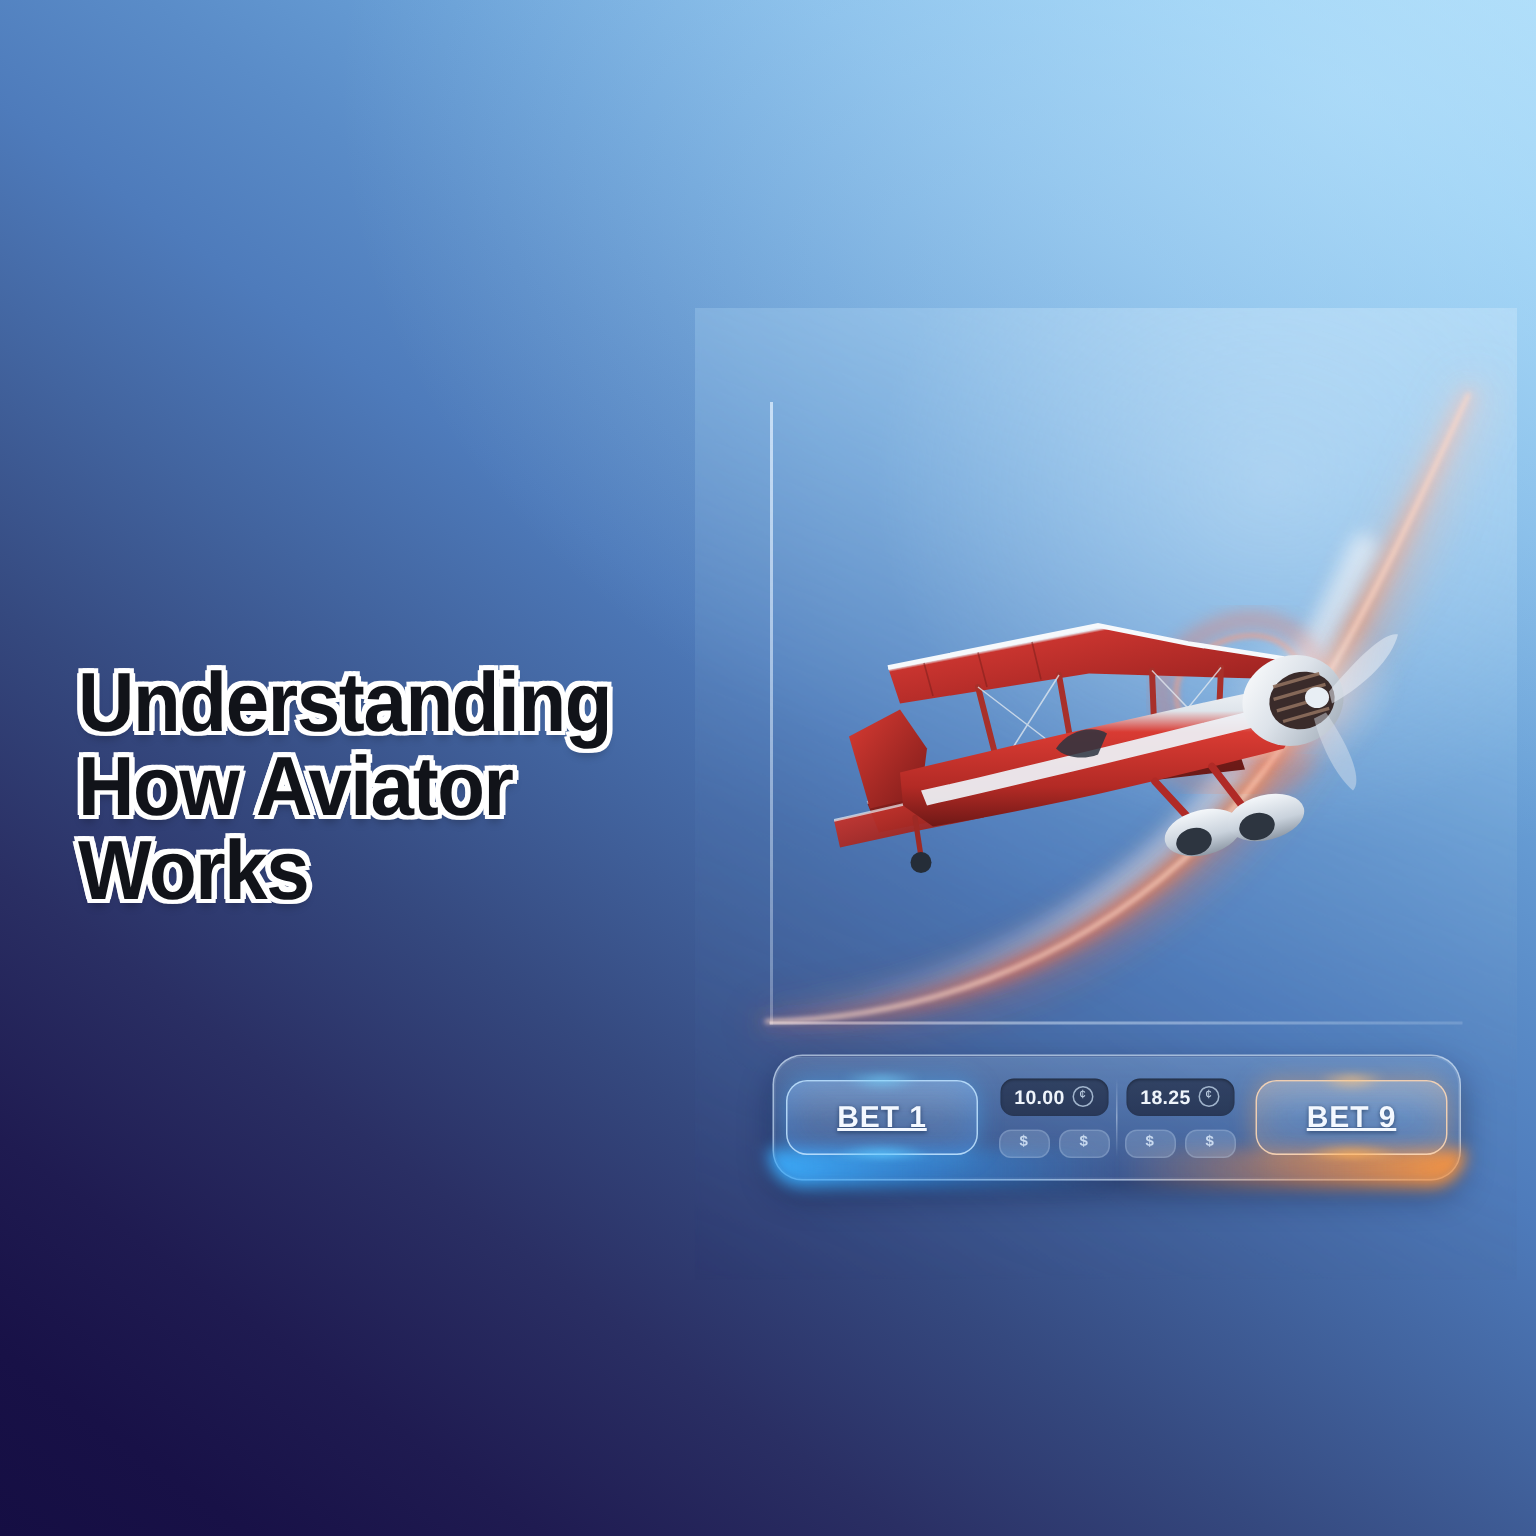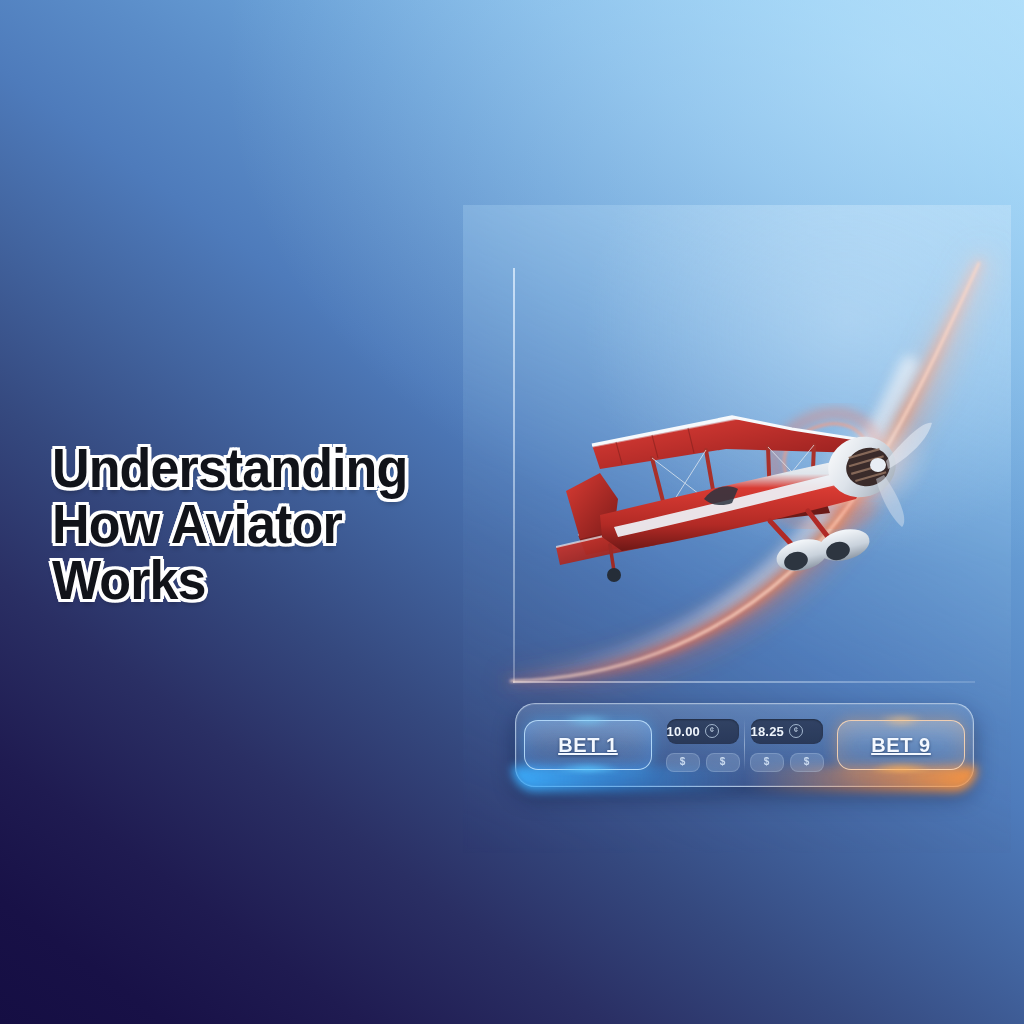--- a/index.html
+++ b/index.html
@@ -135,21 +135,21 @@
   .betbtn.b2::before{
     content:"";position:absolute;left:26%;right:26%;top:-4px;height:14px;
     background:radial-gradient(50% 100% at 50% 0%, rgba(255,200,130,.85) 0%, rgba(255,170,90,0) 75%);
     filter:blur(3px);
   }
 
   .stakecol{width:75px;display:flex;flex-direction:column;align-items:center;gap:5px;}
   .amount{
     width:72px;height:25px;border-radius:9px;
     background:linear-gradient(180deg, rgba(46,62,94,.92) 0%, rgba(38,52,82,.92) 100%);
-    display:flex;align-items:center;gap:5px;
+    display:flex;align-items:center;justify-content:center;gap:5px;
     box-shadow:0 1px 2px rgba(0,0,0,.35) inset;
   }
   .amount .val{color:#eef4fb;font-size:13px;font-weight:700;letter-spacing:.2px;}
   .amount .cur{
     width:12px;height:12px;border-radius:50%;
     border:1.3px solid rgba(200,220,240,.75);
     color:rgba(215,232,248,.9);font-size:8px;line-height:10px;text-align:center;
   }
   .chips{display:flex;gap:6px;margin-top:4px;}
   .chip{

